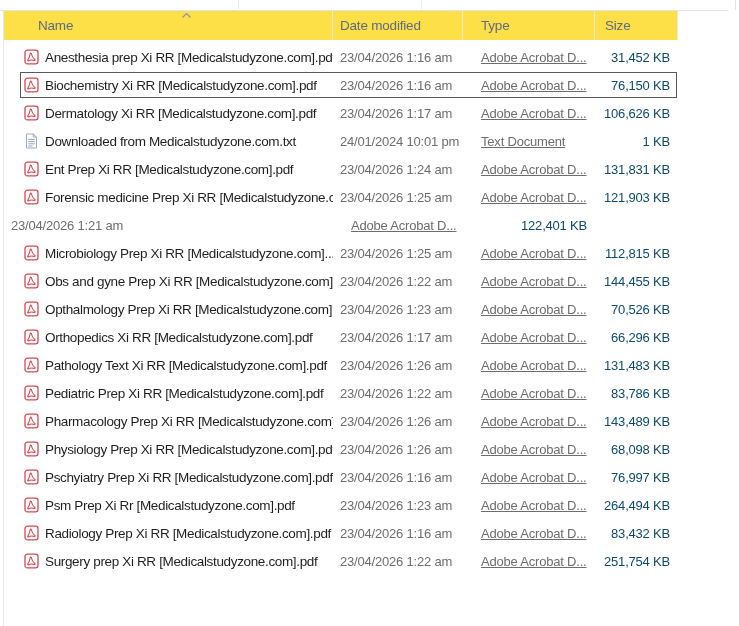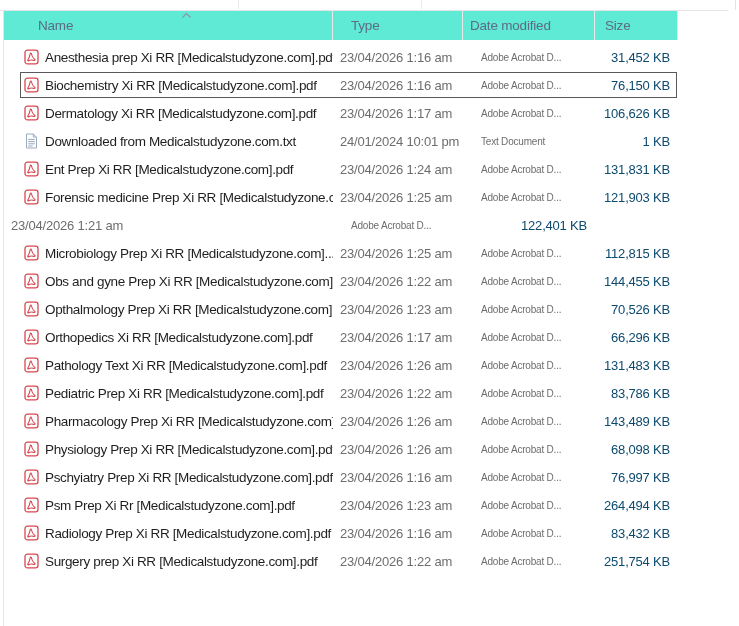--- a/index.html
+++ b/index.html
@@ -15,38 +15,38 @@
   .strip-sep.s2{left:421px;}
   .strip-sep.s3{left:735px;height:10px;background:#e3e3e3;}
   .header-topline{position:absolute;left:0;top:10px;width:728px;height:1px;background:#e4e4e4;}
   .pane-left-line{position:absolute;left:3px;top:10px;bottom:0;width:1px;background:#e6e6e6;}
 
   
   .hdr{position:absolute;left:4px;top:11px;height:29px;display:grid;
        grid-template-columns:329px 130px 132px 83px;}
   .hdr-cell{display:flex;align-items:center;box-sizing:border-box;
        border-right:1px solid #e8e8e8;color:#5d6b85;font-size:13.5px;
-       letter-spacing:-0.2px;cursor:default;background:#5eead4;}
+       letter-spacing:-0.2px;cursor:default;background:#fde047;}
   .hdr-cell.c-name{padding-left:34px;}
   .hdr-cell.c-date{padding-left:7px;}
   .hdr-cell.c-type{padding-left:18px;}
   .hdr-cell.c-size{padding-left:10px;text-align:center;}
   .sort-chevron{position:absolute;left:177px;top:1px;width:11px;height:7px;}
 
   
   .list{position:absolute;left:4px;top:43px;width:674px;}
   .row{display:grid;grid-template-columns:329px 130px 132px 83px;height:28px;
        align-items:center;position:relative;}
   .row.selected::after{content:"";position:absolute;left:16px;right:1px;top:1px;bottom:1px;
        border:1px solid #595959;pointer-events:none;}
   .cell{box-sizing:border-box;overflow:hidden;white-space:nowrap;}
   .cell.c-name{padding-left:20px;display:flex;align-items:center;color:#1f1f1f;
        font-size:13.5px;letter-spacing:-0.35px;}
   .cell.c-date{padding-left:7px;color:#6d6d6d;font-size:13px;letter-spacing:-0.2px;}
-  .cell.c-type{padding-left:18px;color:#6d6d6d;font-size:10px;letter-spacing:-0.2px;}
+  .cell.c-type{padding-left:18px;color:#6d6d6d;font-size:13px;letter-spacing:-0.2px;text-decoration:underline;}
   .cell.c-size{padding-right:8px;color:#0c4a6e;font-size:13px;letter-spacing:-0.2px;
        text-align:right;}
   .ficon{width:15px;height:16px;margin-right:6px;flex:0 0 15px;display:inline-flex;}
   .ficon svg{display:block;}
   .ficon .svg-pdf,.ficon .svg-txt{display:none;}
   .ficon.pdf .svg-pdf{display:block;}
   .ficon.txt .svg-txt{display:block;}
 </style>
 </head>
 <body>
@@ -59,25 +59,25 @@
 <div class="header-topline"></div>
 <div class="pane-left-line"></div>
 
 <div class="hdr">
   <div class="hdr-cell c-name">
     <span>Name</span>
     <svg class="sort-chevron" viewBox="0 0 11 7">
       <polyline points="1.5,5.5 5.5,1.5 9.5,5.5" fill="none" stroke="#8f959e" stroke-width="1.2"></polyline>
     </svg>
   </div>
+  <div class="hdr-cell c-date">
+    <span>Date modified</span>
+  </div>
   <div class="hdr-cell c-type">
     <span>Type</span>
-  </div>
-  <div class="hdr-cell c-date">
-    <span>Date modified</span>
   </div>
   <div class="hdr-cell c-size">
     <span>Size</span>
   </div>
 </div>
 
 <div class="list">
     <div class="row">
     <div class="cell c-name">
       <span class="ficon pdf">

